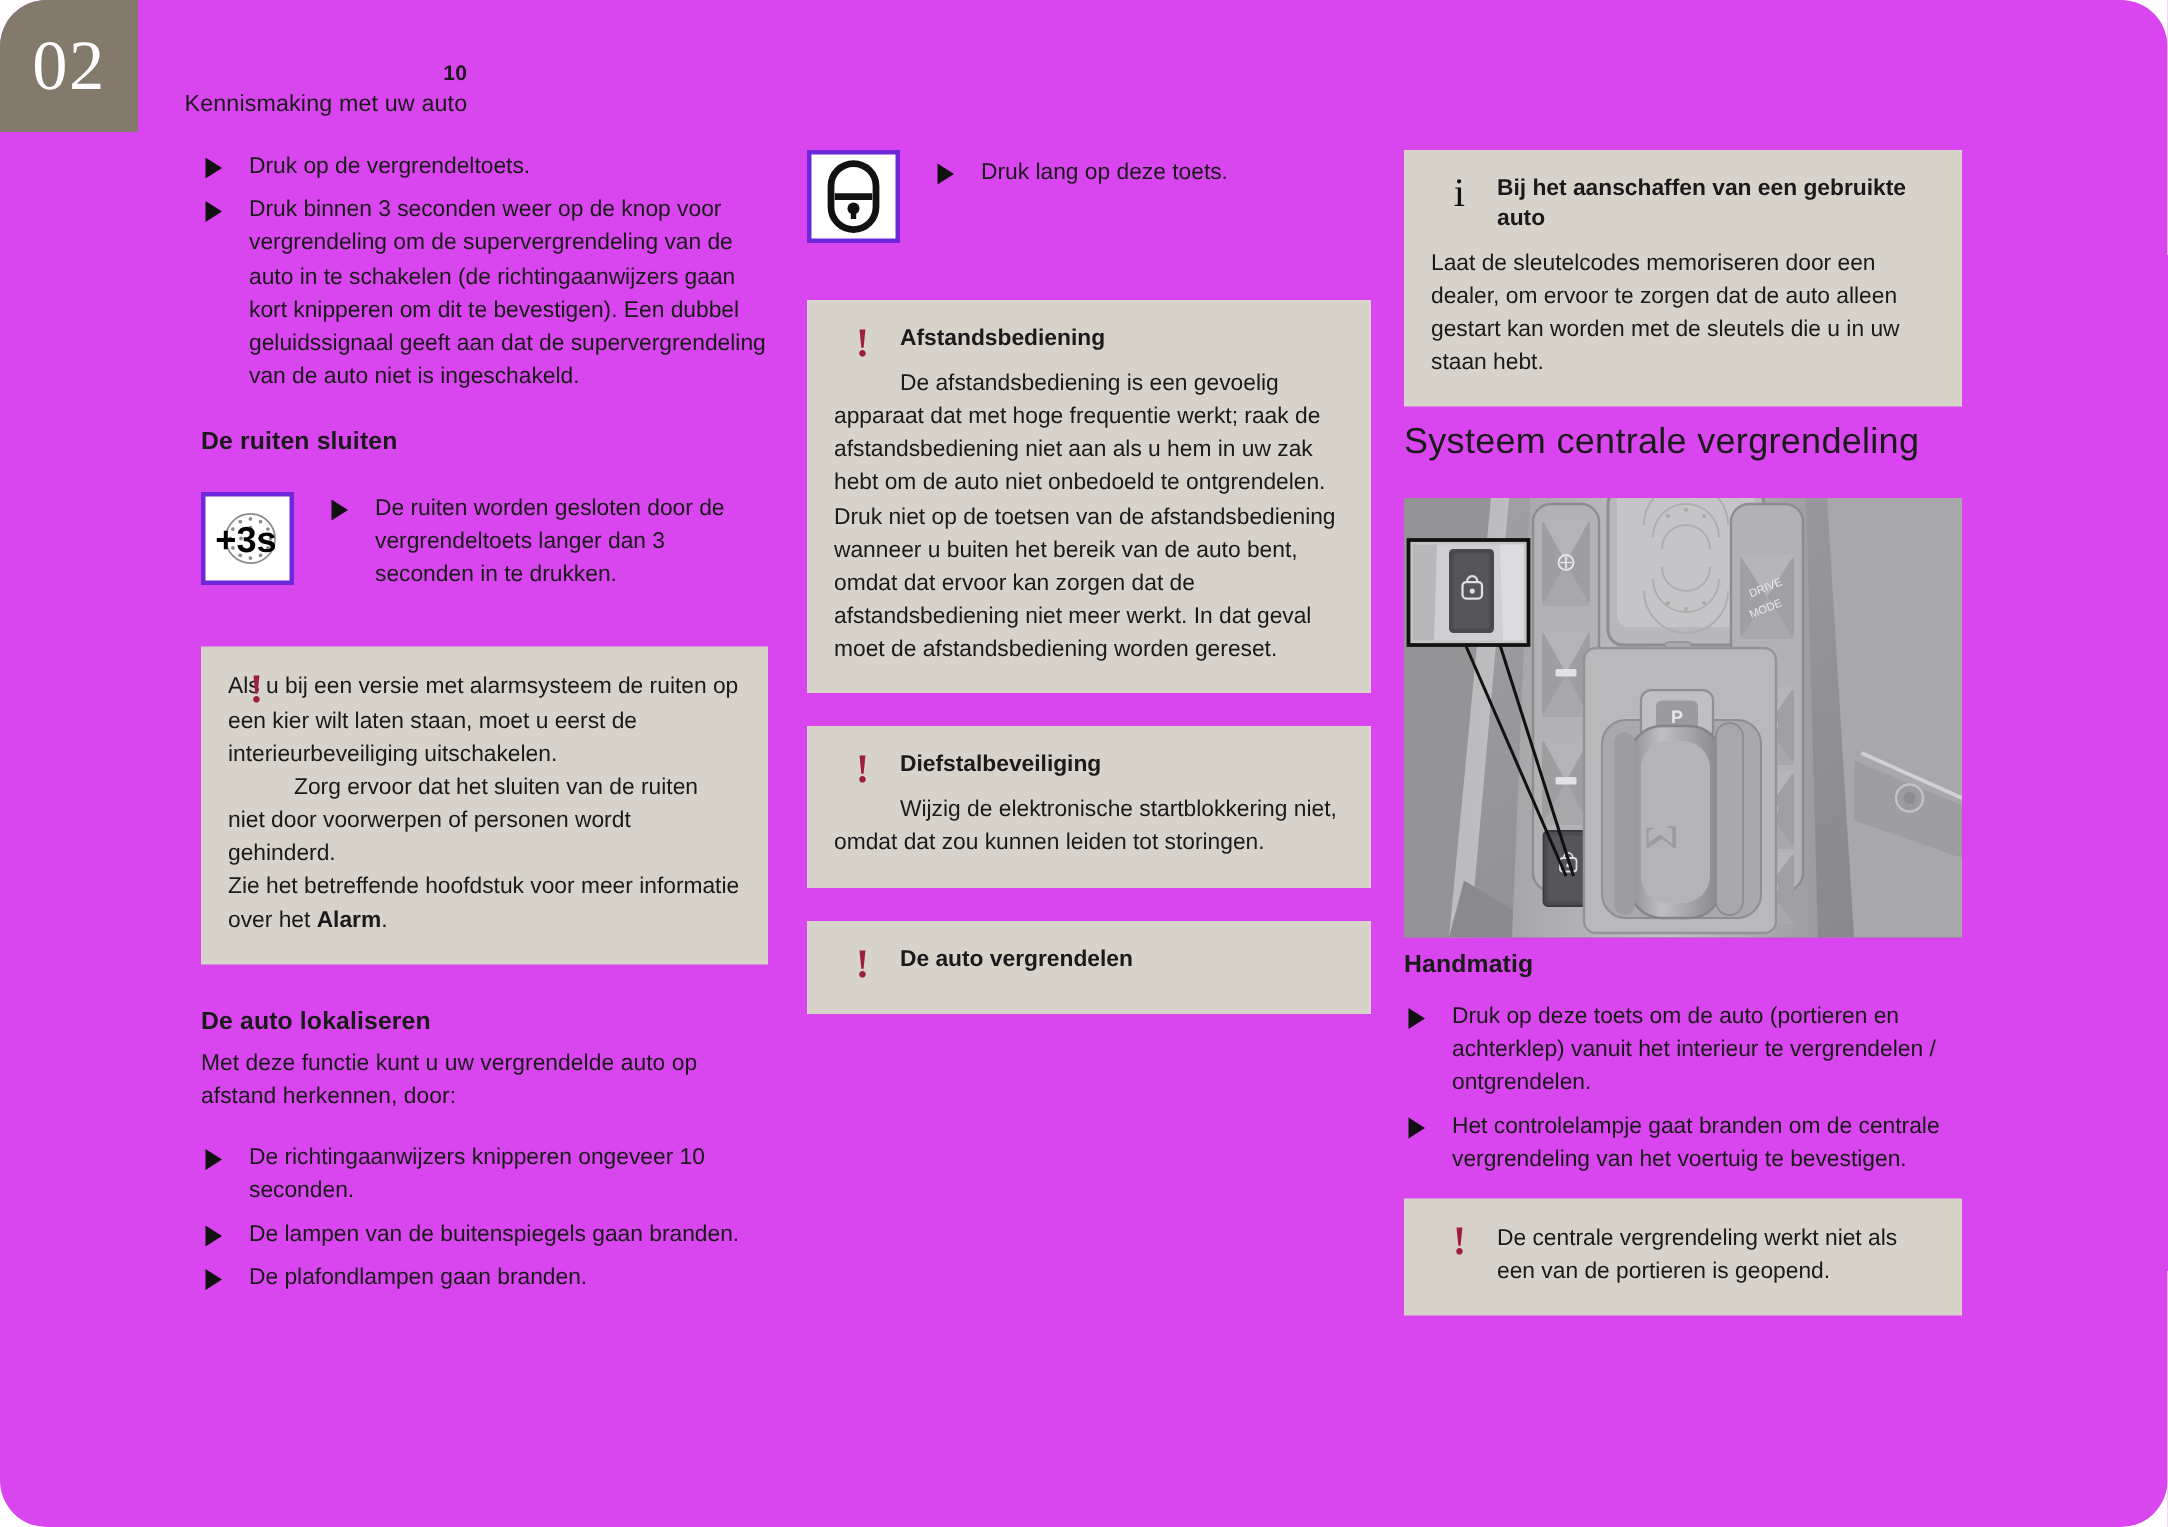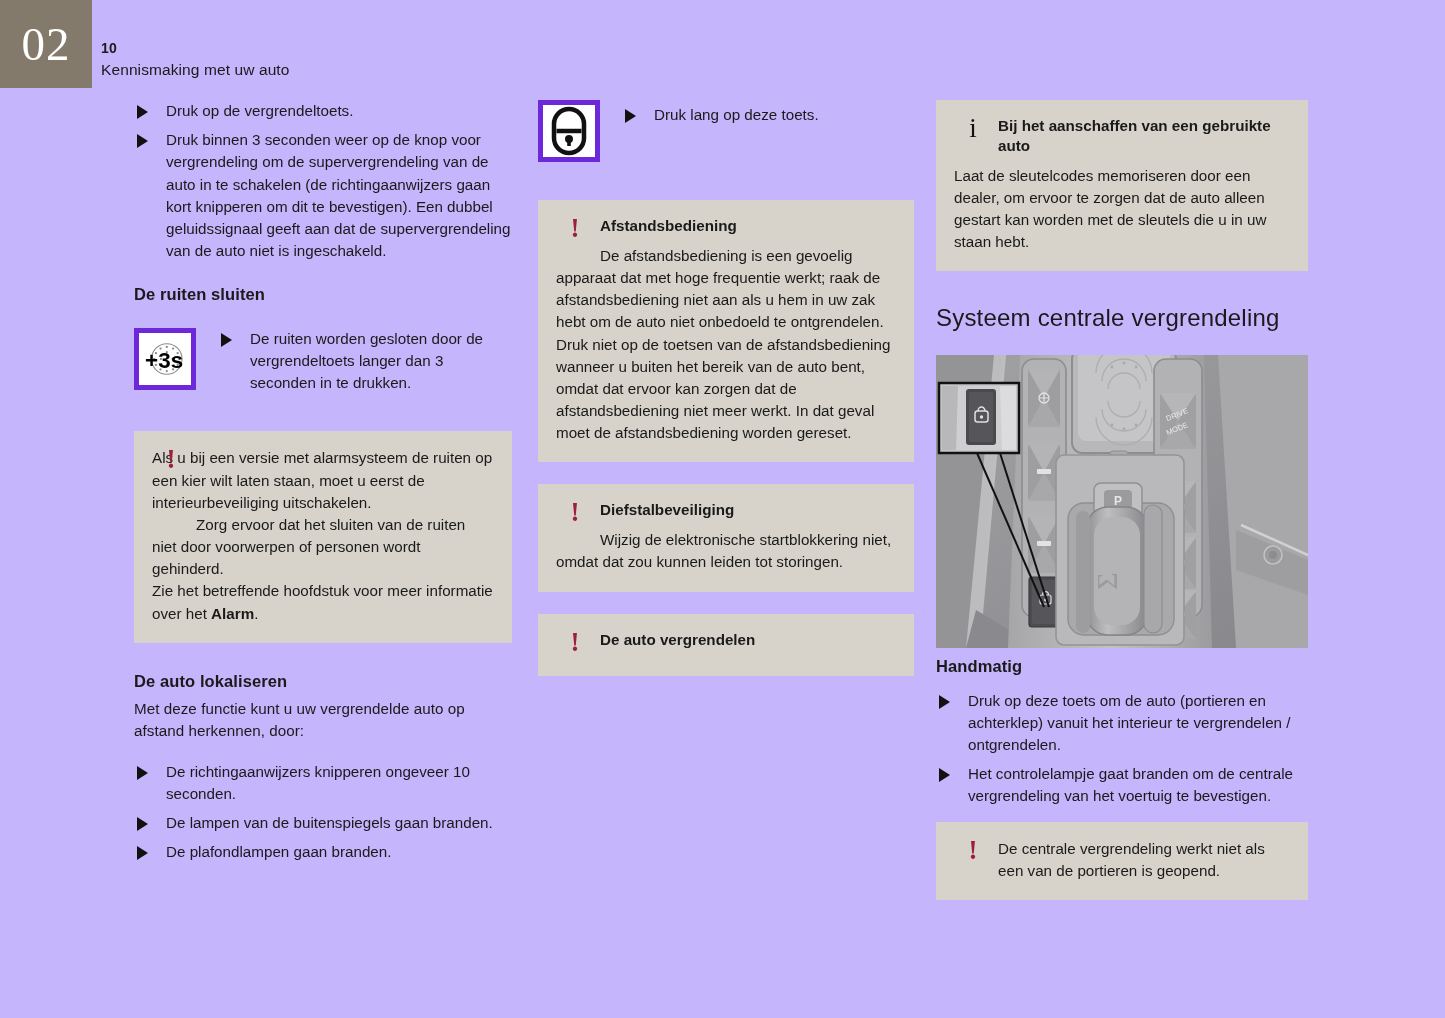--- a/index.html
+++ b/index.html
@@ -9,22 +9,23 @@
     height: 1018px;
     background: #ffffff;
     font-family: "Liberation Sans", sans-serif;
     color: #1a1a1a;
   }
 
   #page {
     position: relative;
     width: 1445px;
     height: 1018px;
-    background: #c4b5fd;
+    background: #d946ef;
     overflow: hidden;
+    border-radius: 31px;
   }
 
   
   .chapter-tab {
     position: absolute;
     left: 0; top: 0;
     width: 92px; height: 88px;
     background: #847a6c;
     display: flex;
     align-items: center;
@@ -34,21 +35,21 @@
     font-family: "Liberation Serif", serif;
     font-size: 47px;
     color: #ffffff;
     letter-spacing: 1px;
     line-height: 1;
   }
 
   
   .page-header {
     position: absolute;
-    left: 101px; top: 40px;
+    left: 123px; top: 40px; text-align: right;
   }
   .page-header .pnum {
     font-size: 14px;
     font-weight: bold;
     letter-spacing: .2px;
     line-height: 1.25;
   }
   .page-header .ptitle {
     font-size: 15.5px;
     font-weight: normal;
@@ -140,21 +141,21 @@
   .note-box .note-body {
     font-size: 15.2px;
     line-height: 1.46;
   }
   .note-box .note-body.indent-first { text-indent: 44px; }
   .note-box .note-body.pad-left     { padding-left: 44px; }
 
   
   .picto {
     width: 62px; height: 62px;
-    border: 5px solid #6d28d9;
+    border: 3px solid #6d28d9;
     background: #fff;
     display: flex;
     align-items: center;
     justify-content: center;
   }
 
   .icon-row { display: flex; align-items: flex-start; gap: 22px; }
 
   
   .console-photo {
@@ -305,21 +306,21 @@
   <div class="col" id="col-right">
 
     <div class="note-box">
       <div class="note-inner">
         <span class="mark info">i</span>
         <div class="note-title">Bij het aanschaffen van een gebruikte auto</div>
         <div class="note-body">Laat de sleutelcodes memoriseren door een dealer, om ervoor te zorgen dat de auto alleen gestart kan worden met de sleutels die u in uw staan hebt.</div>
       </div>
     </div>
 
-    <div class="section-head" style="margin-top:32px;">Systeem centrale vergrendeling</div>
+    <div class="section-head" style="margin-top:9px;">Systeem centrale vergrendeling</div>
 
     <div class="console-photo" style="margin-top:22px;">
       <svg width="372" height="293" viewBox="0 0 372 293">
         <defs>
           <linearGradient id="gTrim" x1="0" y1="0" x2="1" y2="0">
             <stop offset="0%" stop-color="#8d8d90"></stop>
             <stop offset="45%" stop-color="#b6b6b8"></stop>
             <stop offset="100%" stop-color="#8a8a8d"></stop>
           </linearGradient>
           <linearGradient id="gPanel" x1="0" y1="0" x2="1" y2="0">

